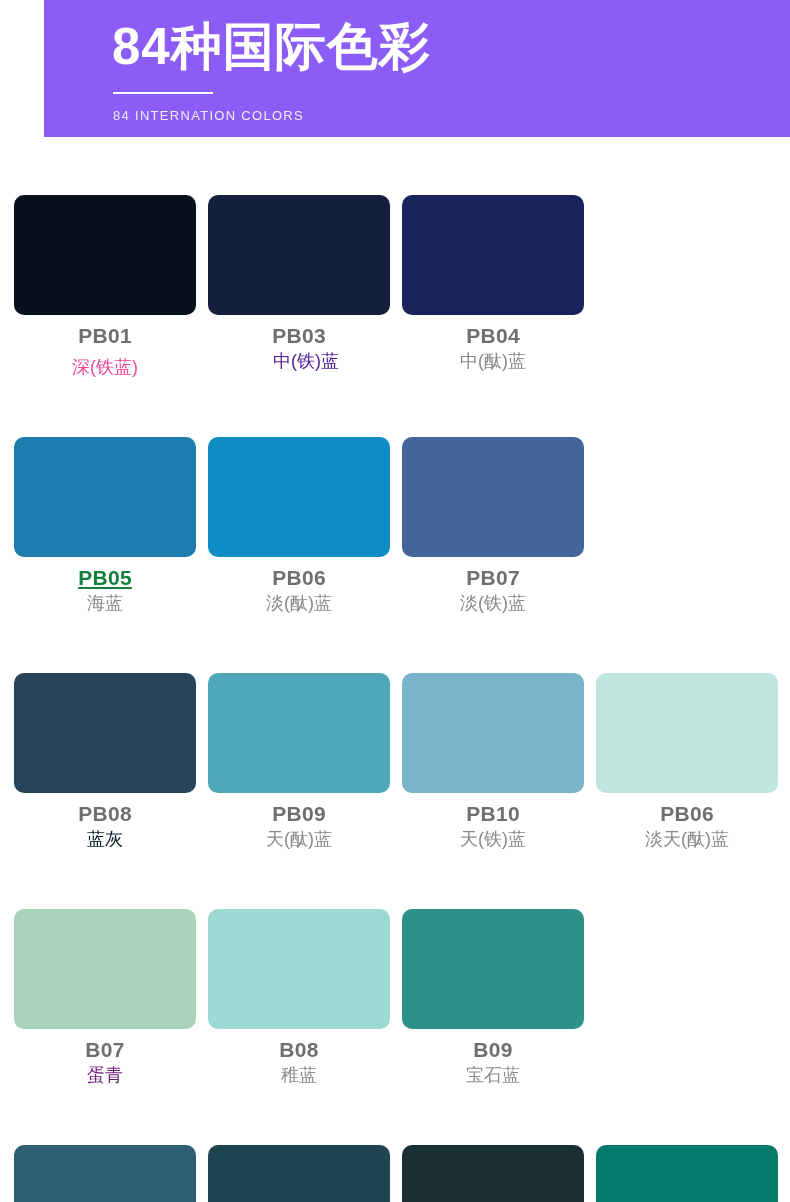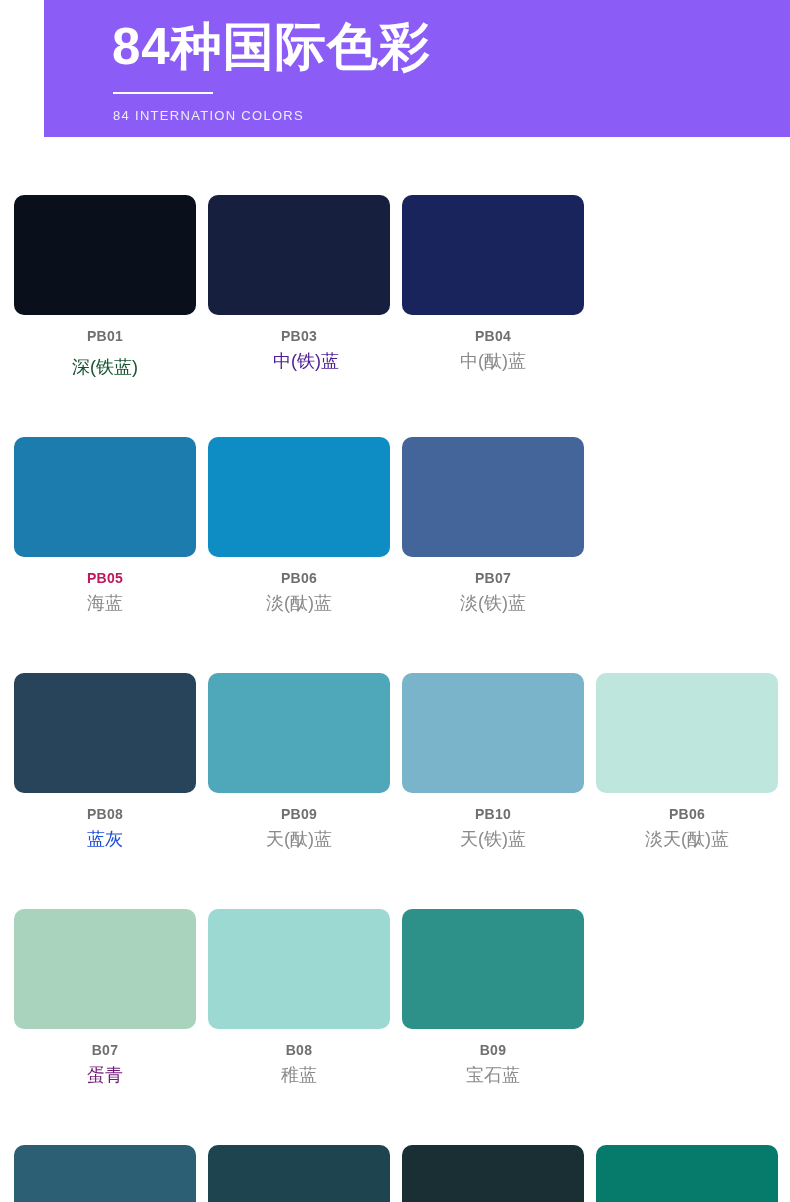--- a/index.html
+++ b/index.html
@@ -90,21 +90,21 @@
   }
 
   .swatch {
     width: 182px;
     height: 120px;
     border-radius: 10px;
   }
 
   .code {
     margin-top: 11px;
-    font-size: 14px;
+    font-size: 21px;
     font-weight: bold;
     color: #6f6f6f;
     letter-spacing: 0.3px;
     line-height: 20px;
   }
 
   .cname {
     margin-top: 3px;
     font-size: 18px;
     font-weight: normal;
@@ -123,55 +123,55 @@
     <div class="header-title">84种国际色彩</div>
     <div class="header-rule"></div>
     <div class="header-subtitle">84 INTERNATION COLORS</div>
   </div>
 
   <div class="grid">
       <div class="row">
         <div class="cell">
           <div class="swatch" style="background: rgb(10, 15, 28);"></div>
           <div class="code" style="color: rgb(111, 111, 111);">PB01</div>
-          <div class="cname" style="color: #14532d; margin-top: 9px;">深(铁蓝)</div>
+          <div class="cname" style="color: #ec4899; margin-top: 9px;">深(铁蓝)</div>
         </div>
         <div class="cell">
           <div class="swatch" style="background: rgb(22, 32, 62);"></div>
           <div class="code" style="color: rgb(111, 111, 111);">PB03</div>
           <div class="cname" style="color: #4c1d95; margin-left: 14px;">中(铁)蓝</div>
         </div>
         <div class="cell">
           <div class="swatch" style="background: rgb(25, 36, 92);"></div>
           <div class="code" style="color: rgb(111, 111, 111);">PB04</div>
           <div class="cname" style="color: rgb(138, 138, 138);">中(酞)蓝</div>
         </div>
       </div>
       <div class="row">
         <div class="cell">
           <div class="swatch" style="background: rgb(28, 124, 174);"></div>
-          <div class="code" style="color: #be185d;">PB05</div>
+          <div class="code" style="color: #15803d; text-decoration: underline;">PB05</div>
           <div class="cname" style="color: rgb(138, 138, 138);">海蓝</div>
         </div>
         <div class="cell">
           <div class="swatch" style="background: rgb(13, 141, 196);"></div>
           <div class="code" style="color: rgb(111, 111, 111);">PB06</div>
           <div class="cname" style="color: rgb(138, 138, 138);">淡(酞)蓝</div>
         </div>
         <div class="cell">
           <div class="swatch" style="background: rgb(68, 101, 154);"></div>
           <div class="code" style="color: rgb(111, 111, 111);">PB07</div>
           <div class="cname" style="color: rgb(138, 138, 138);">淡(铁)蓝</div>
         </div>
       </div>
       <div class="row">
         <div class="cell">
           <div class="swatch" style="background: rgb(39, 68, 90);"></div>
           <div class="code" style="color: rgb(111, 111, 111);">PB08</div>
-          <div class="cname" style="color: #1d4ed8;">蓝灰</div>
+          <div class="cname" style="color: #0f172a;">蓝灰</div>
         </div>
         <div class="cell">
           <div class="swatch" style="background: rgb(79, 167, 186);"></div>
           <div class="code" style="color: rgb(111, 111, 111);">PB09</div>
           <div class="cname" style="color: rgb(138, 138, 138);">天(酞)蓝</div>
         </div>
         <div class="cell">
           <div class="swatch" style="background: rgb(121, 180, 202);"></div>
           <div class="code" style="color: rgb(111, 111, 111);">PB10</div>
           <div class="cname" style="color: rgb(138, 138, 138);">天(铁)蓝</div>

